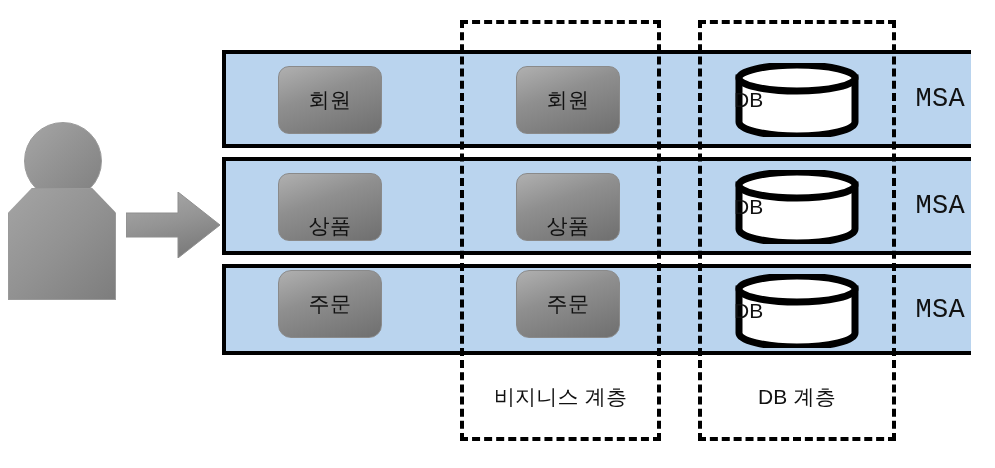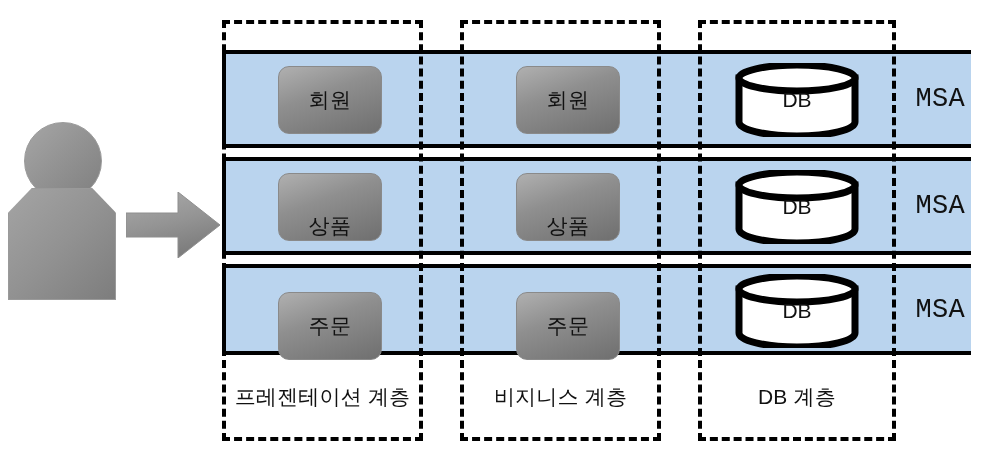--- a/index.html
+++ b/index.html
@@ -86,40 +86,40 @@
     align-items: center;
     justify-content: center;
     color: #111111;
     font-size: 21px;
     letter-spacing: 0.5px;
   }
   .chip-pres { left: 52px; }
   .chip-biz  { left: 290px; }
   .msa-row.r1 .service-chip { top: 12px; }
   .msa-row.r2 .service-chip { top: 12px; align-items: flex-end; }
-  .msa-row.r3 .service-chip { top: 24px; }
+  .msa-row.r3 .service-chip { top: 2px; border-radius: 13px; }
 
   
   .db-cylinder {
     position: absolute;
     left: 508px;
     width: 126px;
     height: 74px;
   }
   .msa-row.r1 .db-cylinder { top: 9px; }
   .msa-row.r2 .db-cylinder { top: 9px; }
   .msa-row.r3 .db-cylinder { top: 6px; }
   .db-cylinder svg { display: block; }
   .db-label {
     position: absolute;
     left: 0;
     right: 0;
     top: 50%;
     transform: translateY(-50%);
-    text-align: center;
+    text-align: left;
     font-size: 21px;
     color: #111111;
     pointer-events: none;
   }
 
   
   .msa-tag {
     position: absolute;
     right: 8px;
     top: 50%;
@@ -222,23 +222,20 @@
     <div class="db-cylinder">
       <svg viewBox="0 0 126 74" width="126" height="74" aria-hidden="true">
         <path d="M5,15 L5,59 A58,14 0 0 0 121,59 L121,15 Z" fill="#ffffff" stroke="#000000" stroke-width="7"></path>
         <ellipse cx="63" cy="15" rx="58" ry="13" fill="#ffffff" stroke="#000000" stroke-width="7"></ellipse>
       </svg>
       <div class="db-label">DB</div>
     </div>
     <div class="msa-tag">MSA</div>
   </div>
 
-  <div class="layer-col presentation">
-    <div class="layer-caption">프레젠테이션 계층</div>
-  </div>
   <div class="layer-col database">
     <div class="layer-caption">DB 계층</div>
   </div>
   <div class="layer-col business">
     <div class="layer-caption">비지니스 계층</div>
   </div>
 
 </div>
 
 </body></html>

